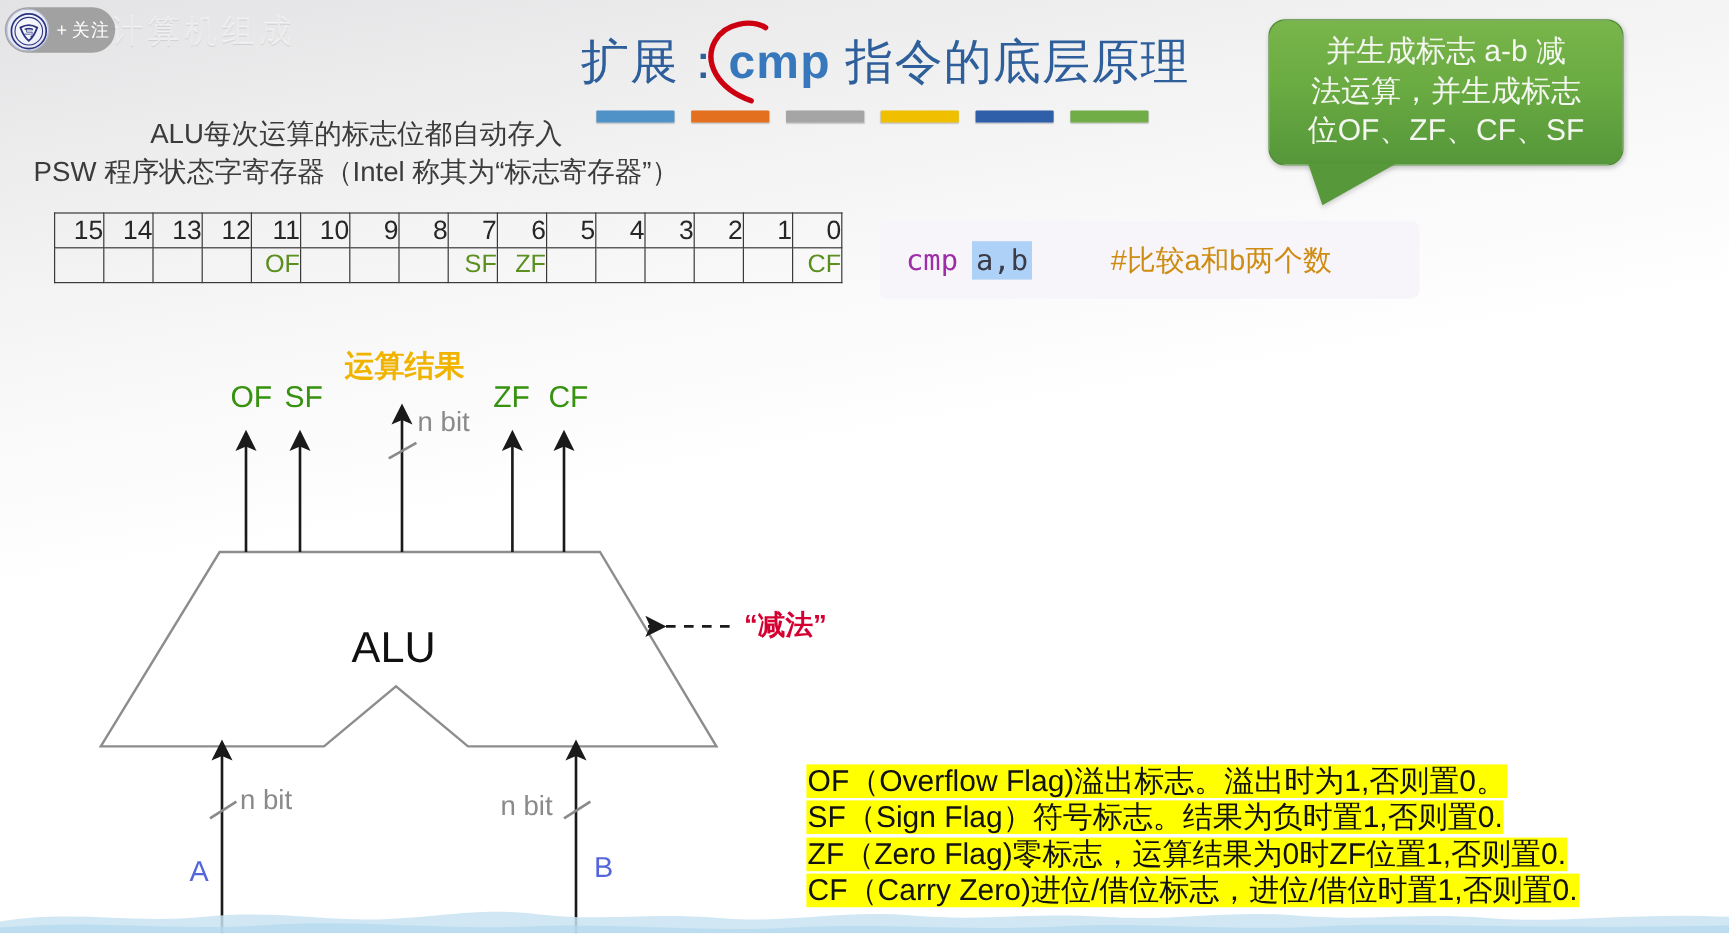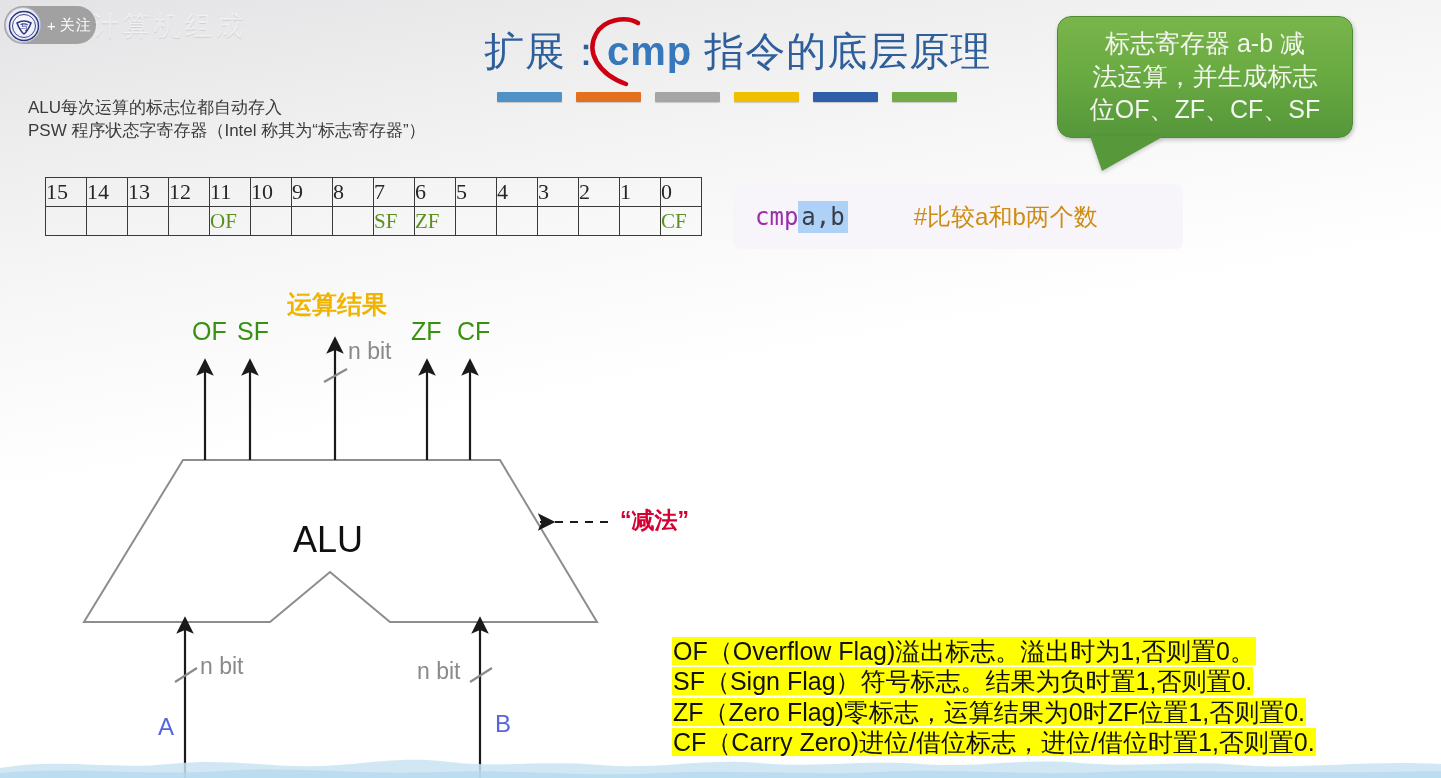--- a/index.html
+++ b/index.html
@@ -66,36 +66,36 @@
   #red-arc {
     position: absolute; left: 582px; top: 12px;
     z-index: 20; pointer-events: none;
   }
   #bars { position: absolute; left: 497px; top: 92px; display: flex; gap: 14px; }
   #bars .bar { width: 65px; height: 10px; border-radius: 1px; box-shadow: 0 1px 1px rgba(0,0,0,0.18); }
 
   
   #intro {
     position: absolute; left: 28px; top: 96px;
-    font-size: 17px; color: #3b3b3b; line-height: 1.38;
+    font-size: 23px; color: #3b3b3b; line-height: 1.38;
     white-space: nowrap;
+    text-align: center;
   }
 
   
   #psw-table {
     position: absolute; left: 45px; top: 177px;
     border-collapse: collapse;
   }
   #psw-table td {
     border: 1.6px solid #3a3a3a;
     width: 40px; height: 28px;
-    text-align: left; vertical-align: middle;
+    text-align: right; vertical-align: middle;
     font-size: 22px; color: #262626;
     padding: 0;
-    font-family: Liberation Serif, serif;
   }
   #psw-table tr.flags td { color: #5b8f1f; font-size: 21px; }
 
   
   #callout {
     position: absolute; left: 1057px; top: 16px;
     width: 296px; height: 122px;
     border-radius: 14px;
     background: linear-gradient(180deg, #79b54b 0%, #6aab42 45%, #55973a 100%);
     border: 1px solid #4e8c34;
@@ -115,21 +115,21 @@
   
   #code-box {
     position: absolute; left: 733px; top: 184px;
     width: 450px; height: 65px;
     background: #f7f5fa; border-radius: 7px;
     display: flex; align-items: center;
     font-family: "DejaVu Sans Mono", "Liberation Mono", monospace;
     font-size: 24px;
   }
   #code-mnemonic { color: #9d2ea8; margin-left: 22px; }
-  #code-operands { color: #3b3b48; background: #aed2f7; padding: 2px 3px; }
+  #code-operands { color: #3b3b48; background: #aed2f7; padding: 2px 3px; margin-left: 12px; }
   #code-comment {
     color: #cf8c12; margin-left: 66px;
     font-family: "Liberation Sans", "DejaVu Sans", sans-serif;
     font-size: 24px;
   }
 
   
   .diag-label { position: absolute; white-space: nowrap; }
   #lbl-result { left: 287px; top: 288px; color: #f0b400; font-size: 25px; font-weight: bold; }
   #lbl-of { left: 192px; top: 317px; color: #37920f; font-size: 25px; }
@@ -235,21 +235,21 @@
         <td></td>
         <td></td>
         <td></td>
         <td></td>
         <td>CF</td>
       </tr>
     </tbody>
   </table>
 
   <div id="callout">
-    <div>标志寄存器 a-b 减</div>
+    <div>并生成标志 a-b 减</div>
     <div>法运算，并生成标志</div>
     <div>位OF、ZF、CF、SF</div>
   </div>
   <div id="callout-tail"></div>
 
   <div id="code-box">
     <span id="code-mnemonic">cmp</span>
     <span id="code-operands">a,b</span>
     <span id="code-comment">#比较a和b两个数</span>
   </div>

